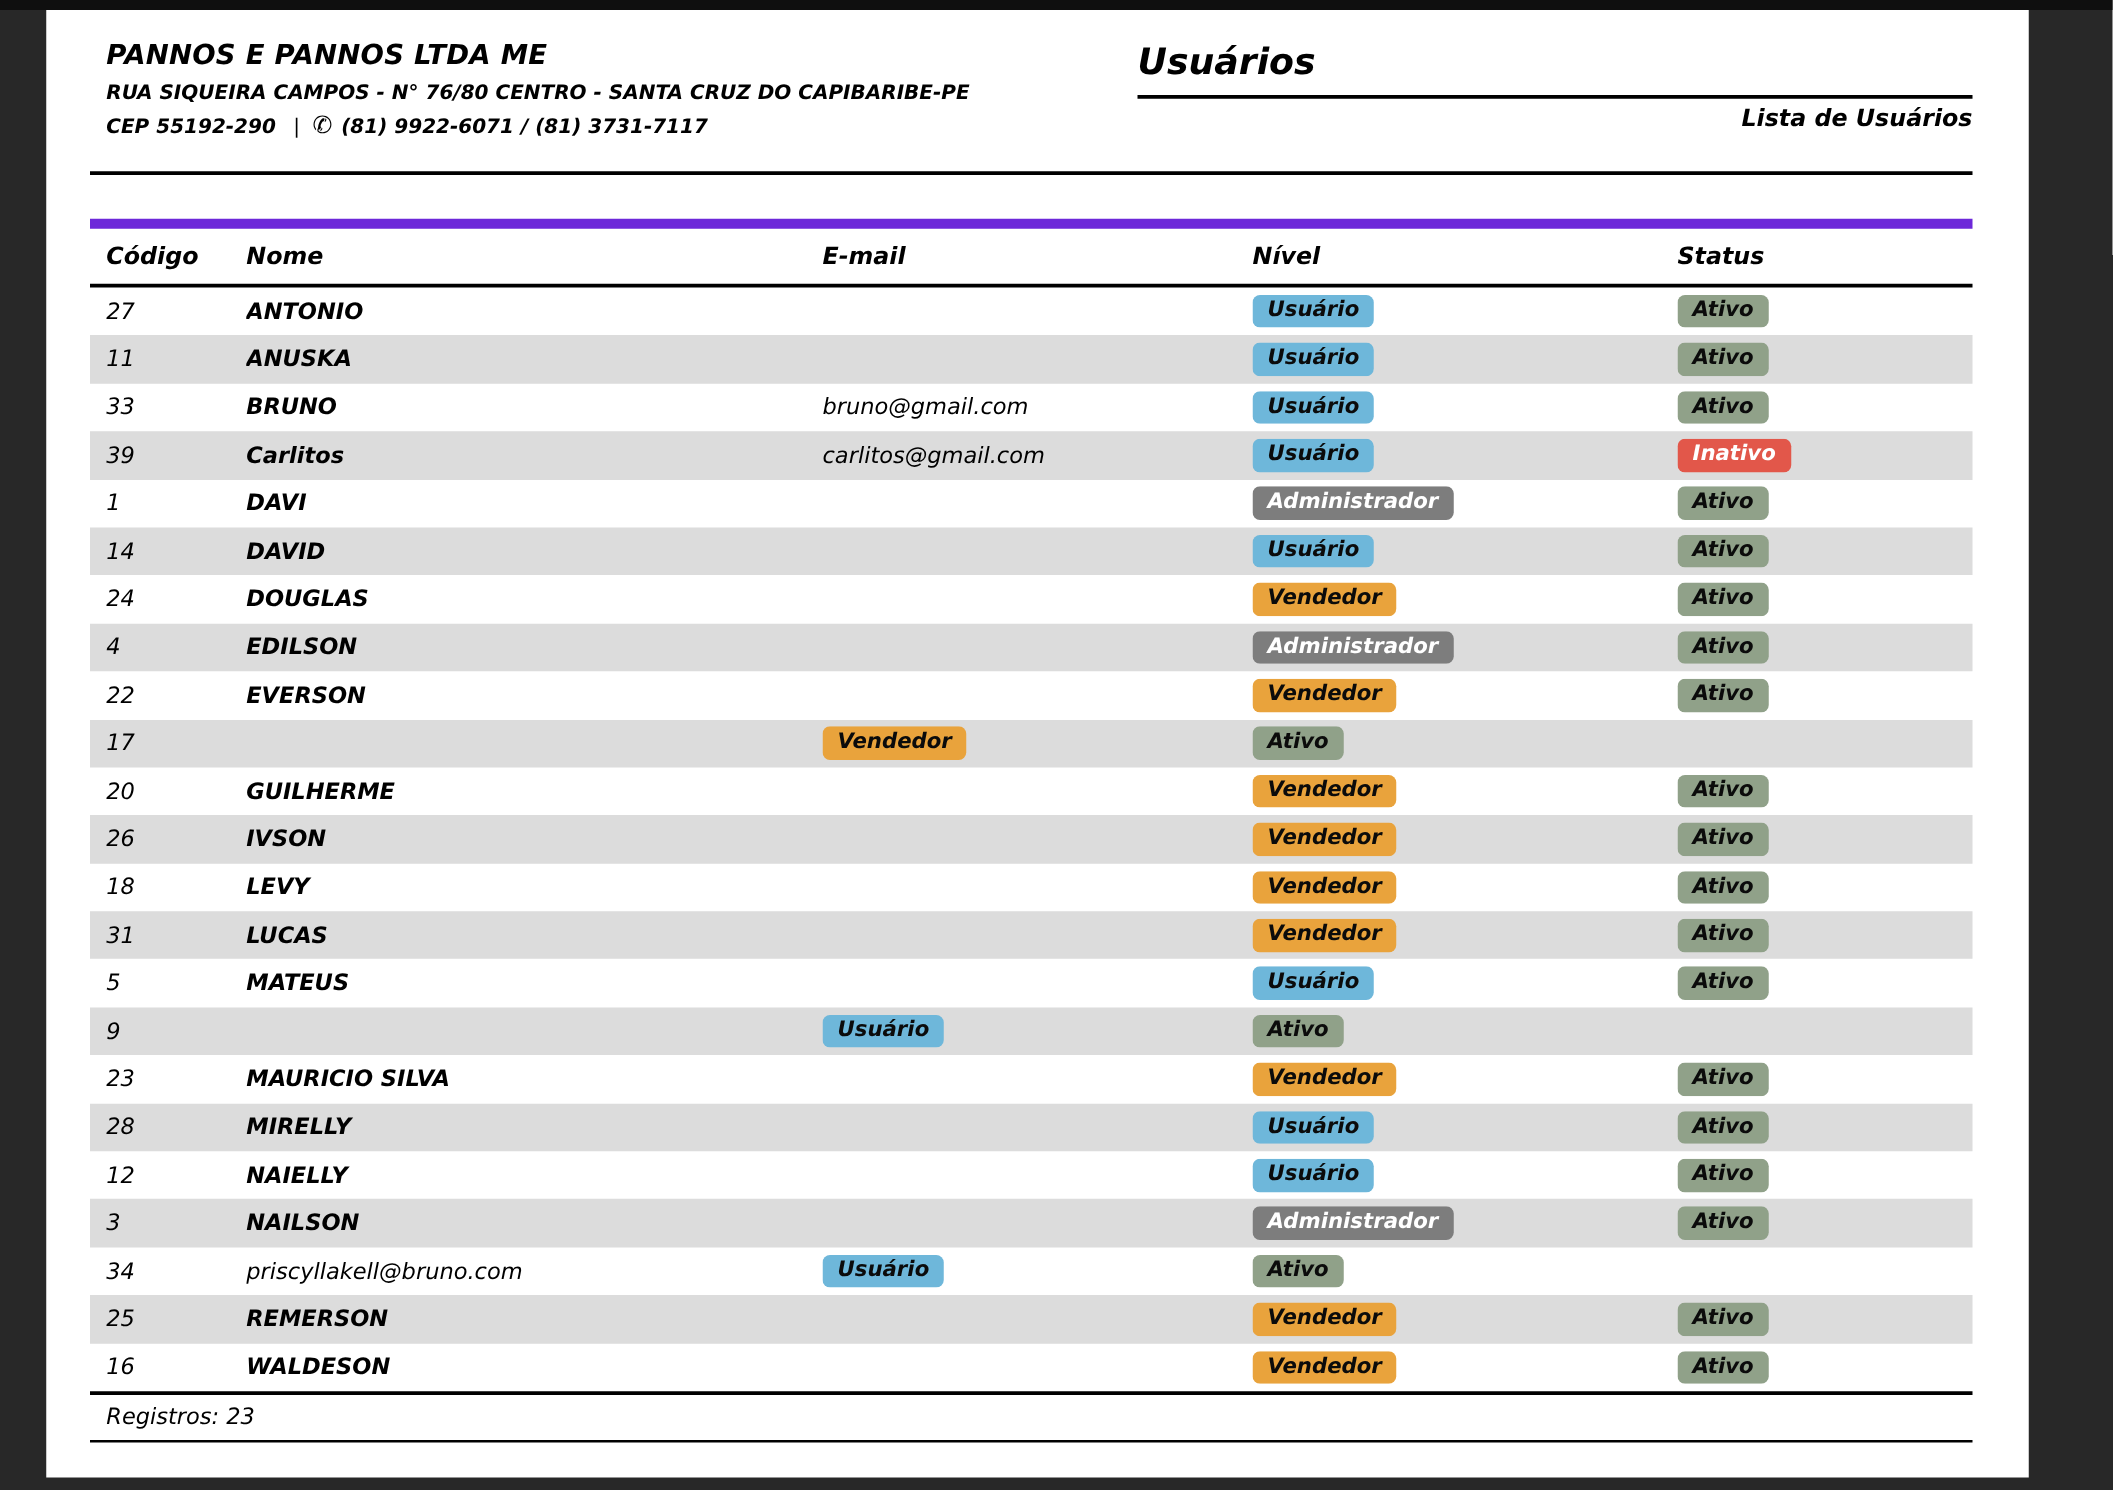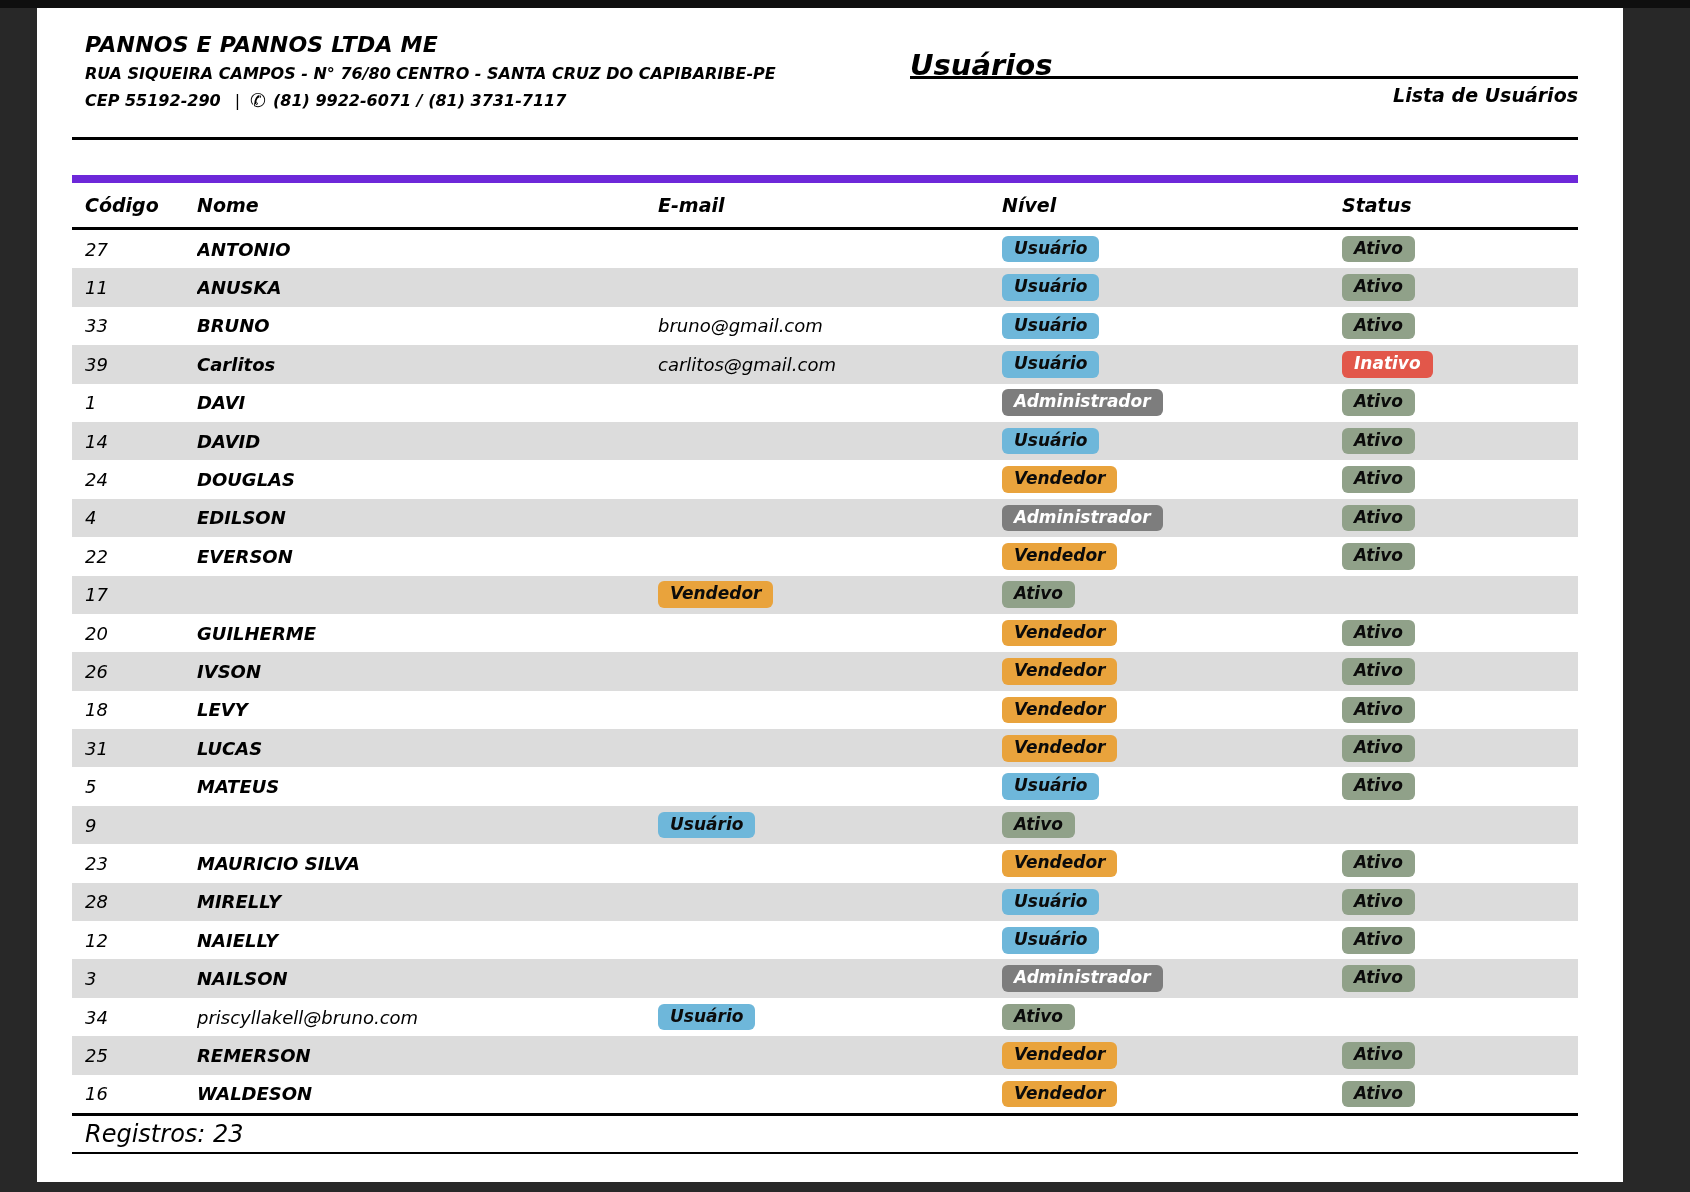--- a/index.html
+++ b/index.html
@@ -15,21 +15,21 @@
 
   
   .company { position:absolute; left:48px; top:24px; }
   .company-name { font-size:22px; font-weight:bold; letter-spacing:0.2px; }
   .company-address { font-size:16px; font-weight:bold; margin-top:7px; }
   .company-contact { font-size:16px; font-weight:bold; margin-top:6px; display:flex; align-items:center; }
   .company-contact .sep { margin:0 10px 0 14px; font-weight:normal; }
   .phone-icon { font-size:19px; font-weight:normal; margin-right:7px; }
 
   
-  .report-title { position:absolute; left:873px; top:40px; font-size:29px; font-weight:bold; }
+  .report-title { position:absolute; left:873px; top:24px; font-size:29px; font-weight:bold; }
   .title-rule { position:absolute; left:873px; top:68px; width:668px; height:3px; background:#000; }
   .report-subtitle { position:absolute; left:873px; top:76px; width:668px; text-align:right; font-size:19px; font-weight:bold; }
   .header-rule { position:absolute; left:35px; top:129px; width:1506px; height:3px; background:#000; }
 
   
   .table { position:absolute; left:35px; top:167px; width:1506px; border-top:8px solid #6d28d9; }
   .thead, .trow { display:grid; grid-template-columns:125px 461px 344px 340px 220px 16px; align-items:center; }
   .thead { height:44px; border-bottom:3px solid #000; font-size:19px; font-weight:bold; }
   .trow { height:38.4px; font-size:18px; }
   .trow.alt { background:#dcdcdc; }
@@ -44,21 +44,21 @@
   }
   .b-usuario        { background:var(--badge-usuario,#6eb7da);        color:#0b0b0b; }
   .b-administrador  { background:var(--badge-administrador,#7d7d7d);  color:#ffffff; }
   .b-vendedor       { background:var(--badge-vendedor,#e9a33c);       color:#0b0b0b; }
   .b-ativo          { background:var(--badge-ativo,#90a189);          color:#0b0b0b; }
   .b-inativo        { background:var(--badge-inativo,#e2574a);        color:#ffffff; }
 
   .tfoot {
     border-top:3px solid #000; border-bottom:2px solid #000;
     height:36px; display:flex; align-items:center;
-    font-size:24px; padding-left:13px;
+    font-size:18px; padding-left:13px;
   }
 </style>
 </head>
 <body>
 
 <div class="topbar"></div>
 
 <div class="page">
 
   <div class="company">

